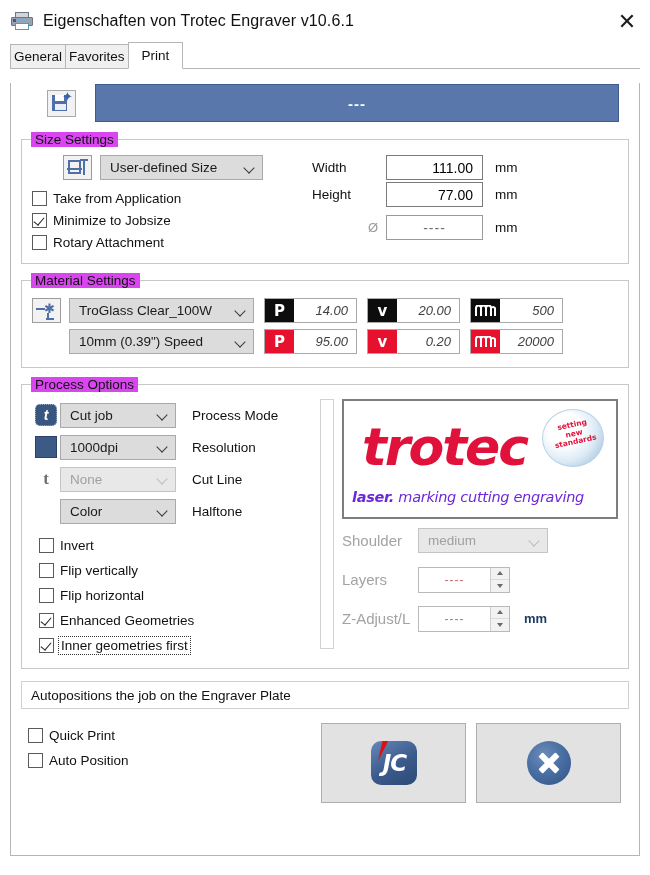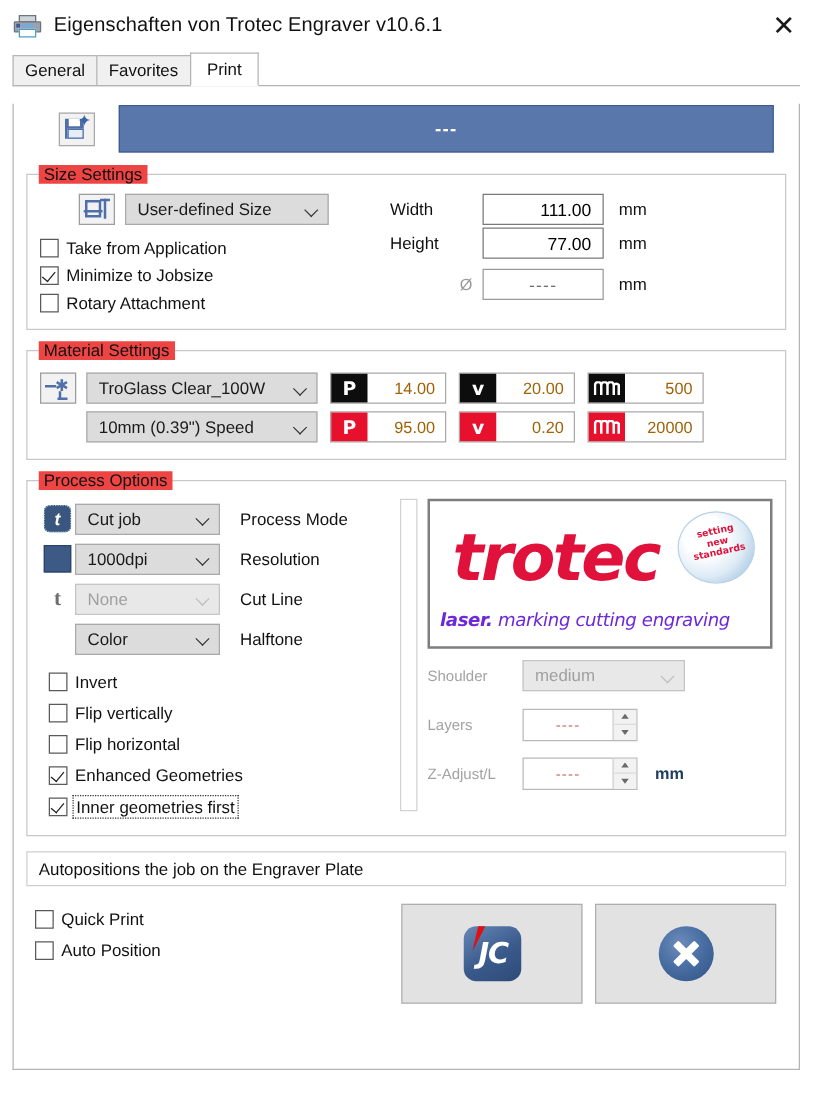--- a/index.html
+++ b/index.html
@@ -42,21 +42,21 @@
     display: flex; align-items: flex-end;
     padding-left: 10px;
     background: #ffffff;
     position: relative;
   }
   .tabstrip:after {
     content: ""; position: absolute; left: 10px; right: 10px; bottom: 0;
     height: 1px; background: #b5b5b5;
   }
   .tab {
-    height: 25px; padding: 0 9px;
+    height: 25px; padding: 0 3px;
     display: flex; align-items: center;
     font-size: 13.5px; color: #111;
     border: 1px solid #b5b5b5;
     background: #f0f0f0;
     margin-right: -1px;
     position: relative; z-index: 1;
   }
   .tab.active {
     background: #ffffff;
     border-bottom: 1px solid #ffffff;
@@ -93,21 +93,21 @@
     background: #5a77ac;
     border: 1px solid #3f5c8f;
     display: flex; align-items: center; justify-content: center;
     color: #ffffff; font-size: 15px; font-weight: bold; letter-spacing: 1px;
   }
 
   
   .group { border: 1px solid #c8c8c8; position: relative; margin-top: 16px; padding: 14px 10px 10px 10px; }
   .group > .legend {
     position: absolute; top: -8px; left: 9px;
-    background: #ef4444; padding: 0 4px; font-size: 13.5px; color: #111;
+    background: #d946ef; padding: 0 4px; font-size: 13.5px; color: #111;
   }
 
   
   .combo {
     height: 25px; background: #dcdcdc; border: 1px solid #a9a9a9;
     display: flex; align-items: center; padding-left: 9px;
     font-size: 13.5px; color: #1a1a1a; position: relative;
   }
   .combo .chev {
     position: absolute; right: 8px; top: 50%; transform: translateY(-55%);
@@ -175,21 +175,21 @@
   }
   .pv .badge {
     width: 29px; display: flex; align-items: center; justify-content: center;
     color: #ffffff; font-weight: bold; font-size: 15px;
     font-family: "DejaVu Sans", sans-serif;
   }
   .pv .badge.black { background: #0d0d0d; }
   .pv .badge.red { background: #e8112d; }
   .pv .val {
     width: 62px; display: flex; align-items: center; justify-content: flex-end;
-    padding-right: 8px; font-size: 13px; color: #a16207;
+    padding-right: 8px; font-size: 13px; color: #404040; font-style: italic;
   }
   .wave { display: block; }
 
   
   .proc-wrap { display: flex; }
   .proc-left { width: 282px; }
   .proc-row { display: flex; align-items: center; height: 32px; }
   .proc-ico { width: 28px; display: flex; align-items: center; justify-content: center; flex: 0 0 auto; }
   .ico-t-blue {
     width: 22px; height: 22px; background: #39567f; border-radius: 5px;
@@ -233,21 +233,21 @@
     border: 1px solid #b9d2e6;
   }
   .logo-swoosh .txt {
     position: absolute; left: 9px; top: 11px; width: 44px;
     font-size: 7.5px; font-weight: bold; color: #e0123c;
     transform: rotate(-12deg); line-height: 8.5px; text-align: center;
     font-family: "DejaVu Sans", sans-serif;
   }
 
   .right-field-row { display: flex; align-items: center; height: 35px; margin-top: 4px; }
-  .right-label { width: 76px; font-size: 12px; color: #a3a3a3; }
+  .right-label { width: 76px; font-size: 15px; color: #a3a3a3; }
   .right-field-row .combo { width: 130px; }
   .spin {
     width: 92px; height: 26px; border: 1px solid #b9b9b9; background: #ffffff;
     display: flex; align-items: stretch;
   }
   .spin .sv { flex: 1; display: flex; align-items: center; justify-content: center; color: #c96b6b; font-size: 12px; letter-spacing: 1px; }
   .spin .btns { width: 19px; border-left: 1px solid #cfcfcf; background: #f2f2f2; display: flex; flex-direction: column; }
   .spin .btns div { flex: 1; position: relative; }
   .spin .btns div:first-child { border-bottom: 1px solid #dcdcdc; }
   .spin .btns div:before {

